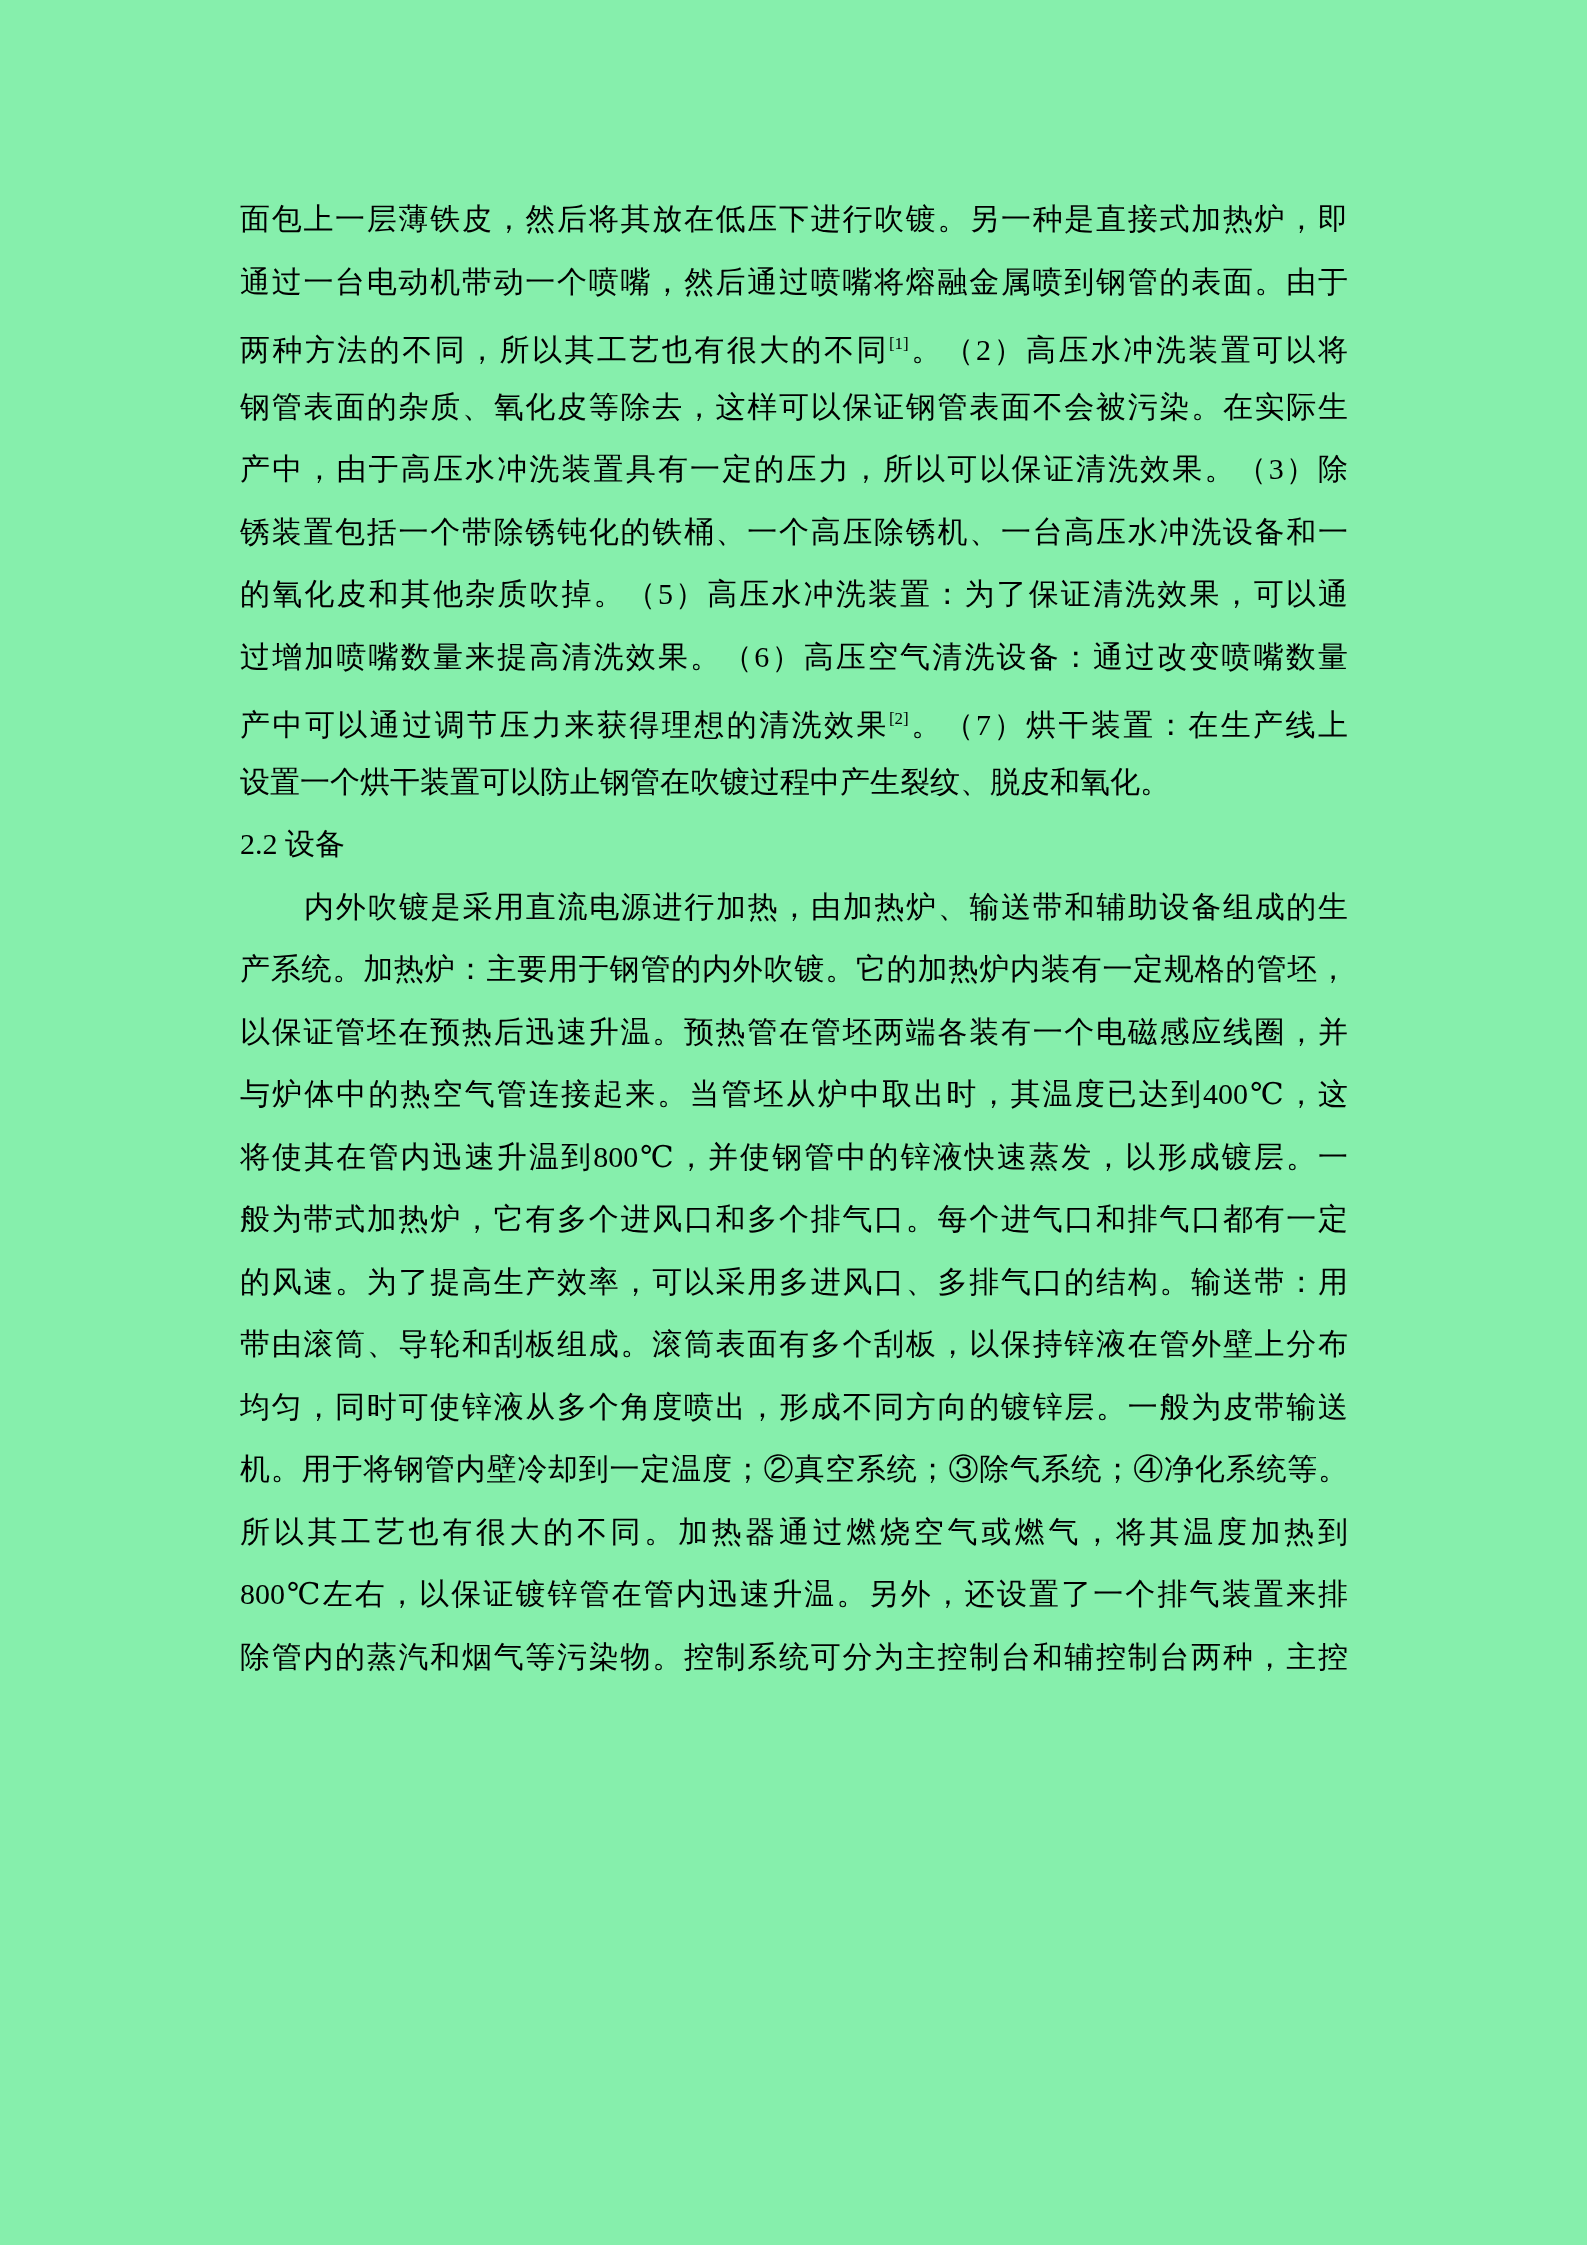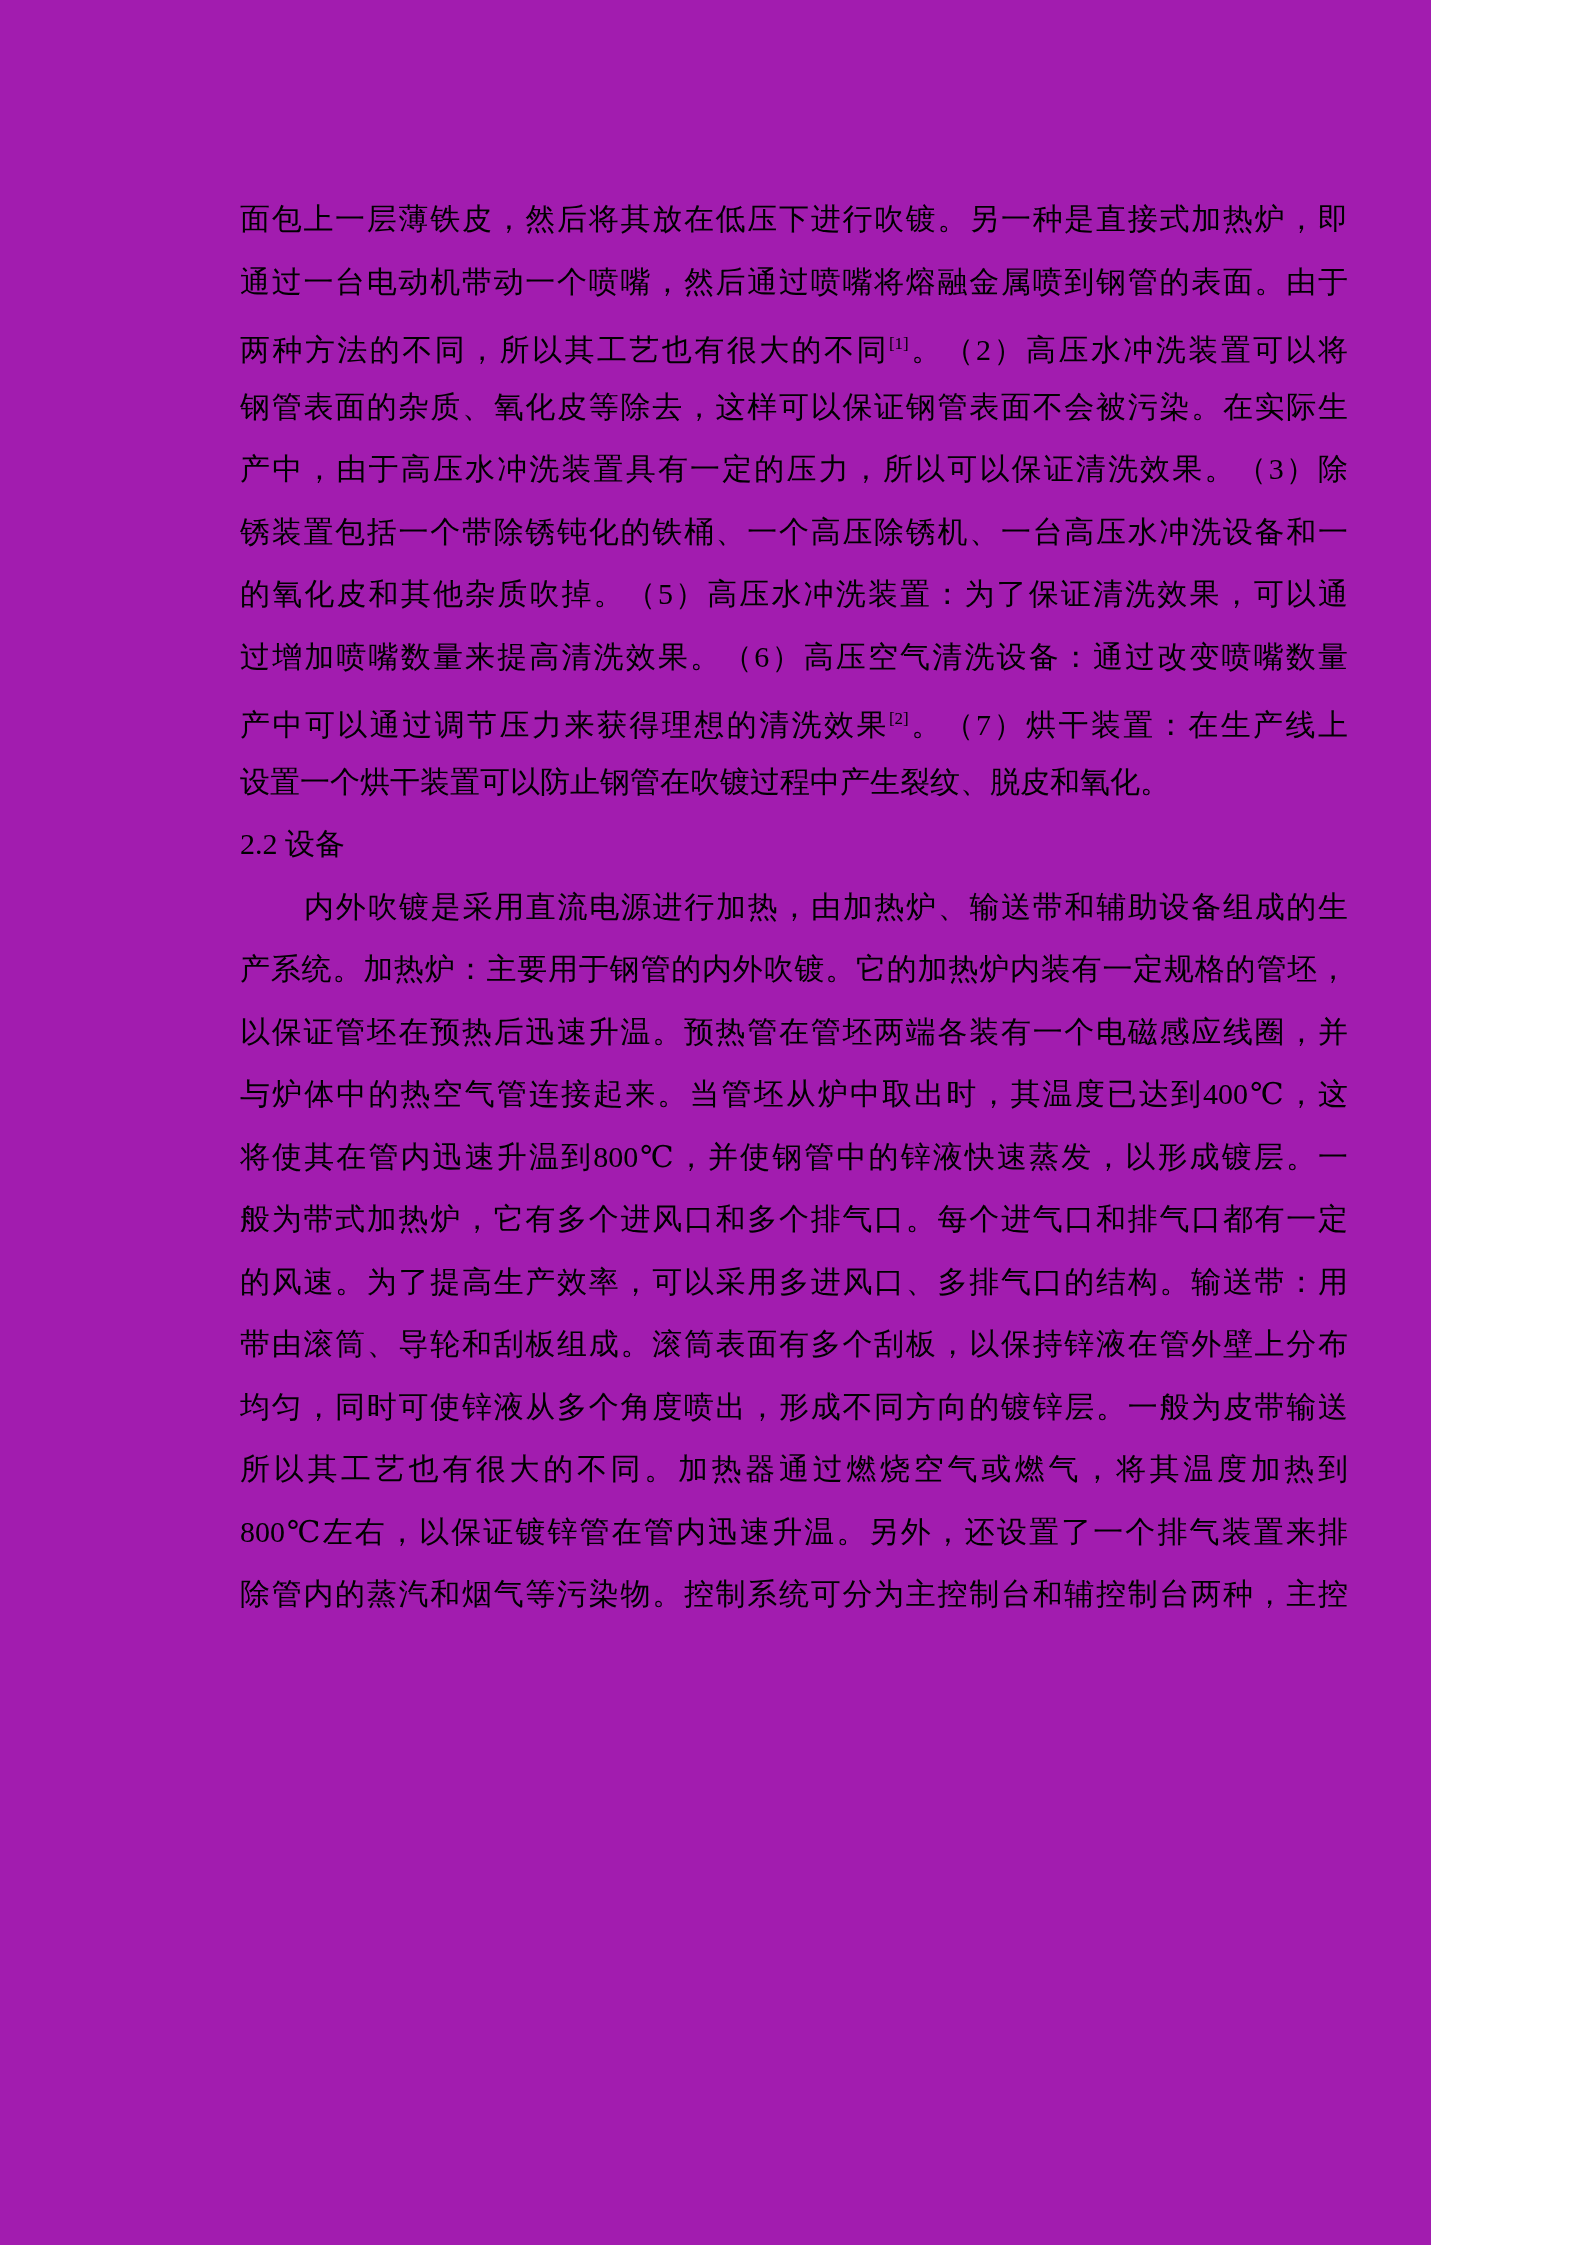--- a/index.html
+++ b/index.html
@@ -3,23 +3,23 @@
 <meta charset="utf-8">
 <title>Document Page</title>
 <style>
   html, body {
     margin: 0;
     padding: 0;
     background: #ffffff;
   }
   .page {
     position: relative;
-    width: 1431px;
+    width: 1587px;
     height: 2245px;
-    background: #a21caf;
+    background: #86efac;
     overflow: hidden;
     font-family: "Liberation Serif", "DejaVu Serif", serif;
     color: #000000;
   }
   .text-block {
     position: absolute;
     left: 240px;
     top: 188px;
     width: 1108px;
   }
@@ -73,18 +73,19 @@
       <div class="block paragraph">
         <div class="line indent"><span>内外吹镀是采用直流电源进行加热，由加热炉、输送带和辅助设备组成的生</span></div>
         <div class="line"><span>产系统。加热炉：主要用于钢管的内外吹镀。它的加热炉内装有一定规格的管坯，</span></div>
         <div class="line"><span>以保证管坯在预热后迅速升温。预热管在管坯两端各装有一个电磁感应线圈，并</span></div>
         <div class="line"><span>与炉体中的热空气管连接起来。当管坯从炉中取出时，其温度已达到400℃，这</span></div>
         <div class="line"><span>将使其在管内迅速升温到800℃，并使钢管中的锌液快速蒸发，以形成镀层。一</span></div>
         <div class="line"><span>般为带式加热炉，它有多个进风口和多个排气口。每个进气口和排气口都有一定</span></div>
         <div class="line"><span>的风速。为了提高生产效率，可以采用多进风口、多排气口的结构。输送带：用</span></div>
         <div class="line"><span>带由滚筒、导轮和刮板组成。滚筒表面有多个刮板，以保持锌液在管外壁上分布</span></div>
         <div class="line"><span>均匀，同时可使锌液从多个角度喷出，形成不同方向的镀锌层。一般为皮带输送</span></div>
+        <div class="line"><span>机。用于将钢管内壁冷却到一定温度；②真空系统；③除气系统；④净化系统等。</span></div>
         <div class="line"><span>所以其工艺也有很大的不同。加热器通过燃烧空气或燃气，将其温度加热到</span></div>
         <div class="line"><span>800℃左右，以保证镀锌管在管内迅速升温。另外，还设置了一个排气装置来排</span></div>
         <div class="line"><span>除管内的蒸汽和烟气等污染物。控制系统可分为主控制台和辅控制台两种，主控</span></div>
       </div>
     </div>
 </div>
 
 </body></html>

